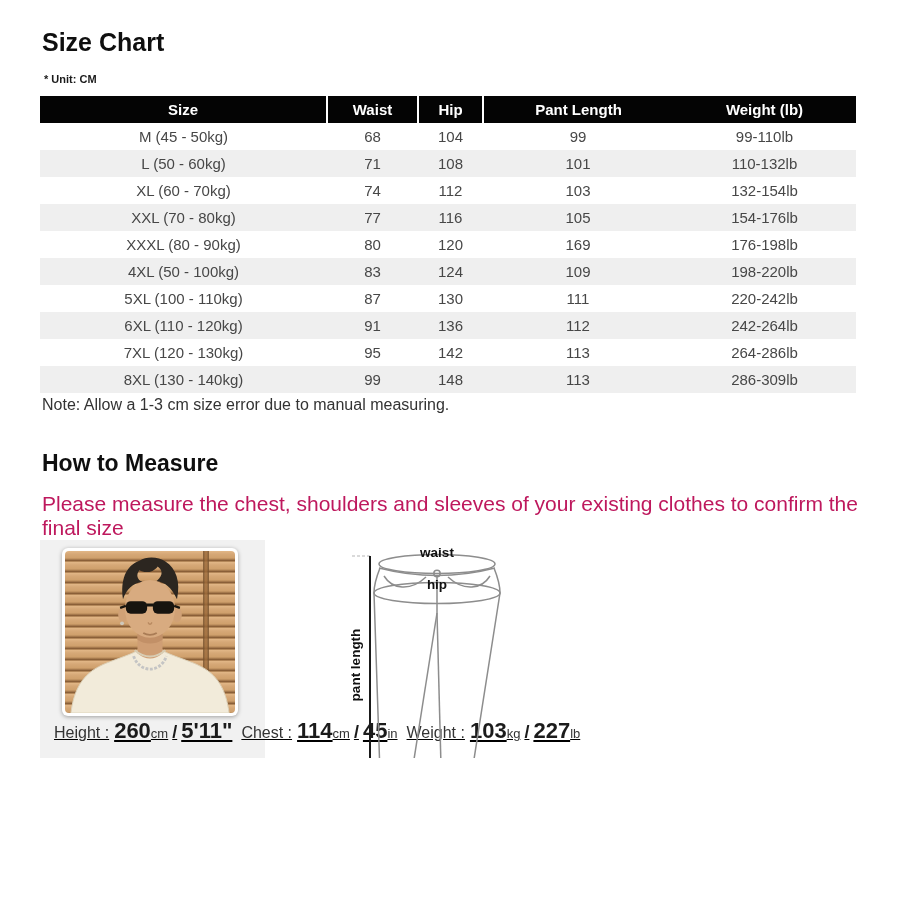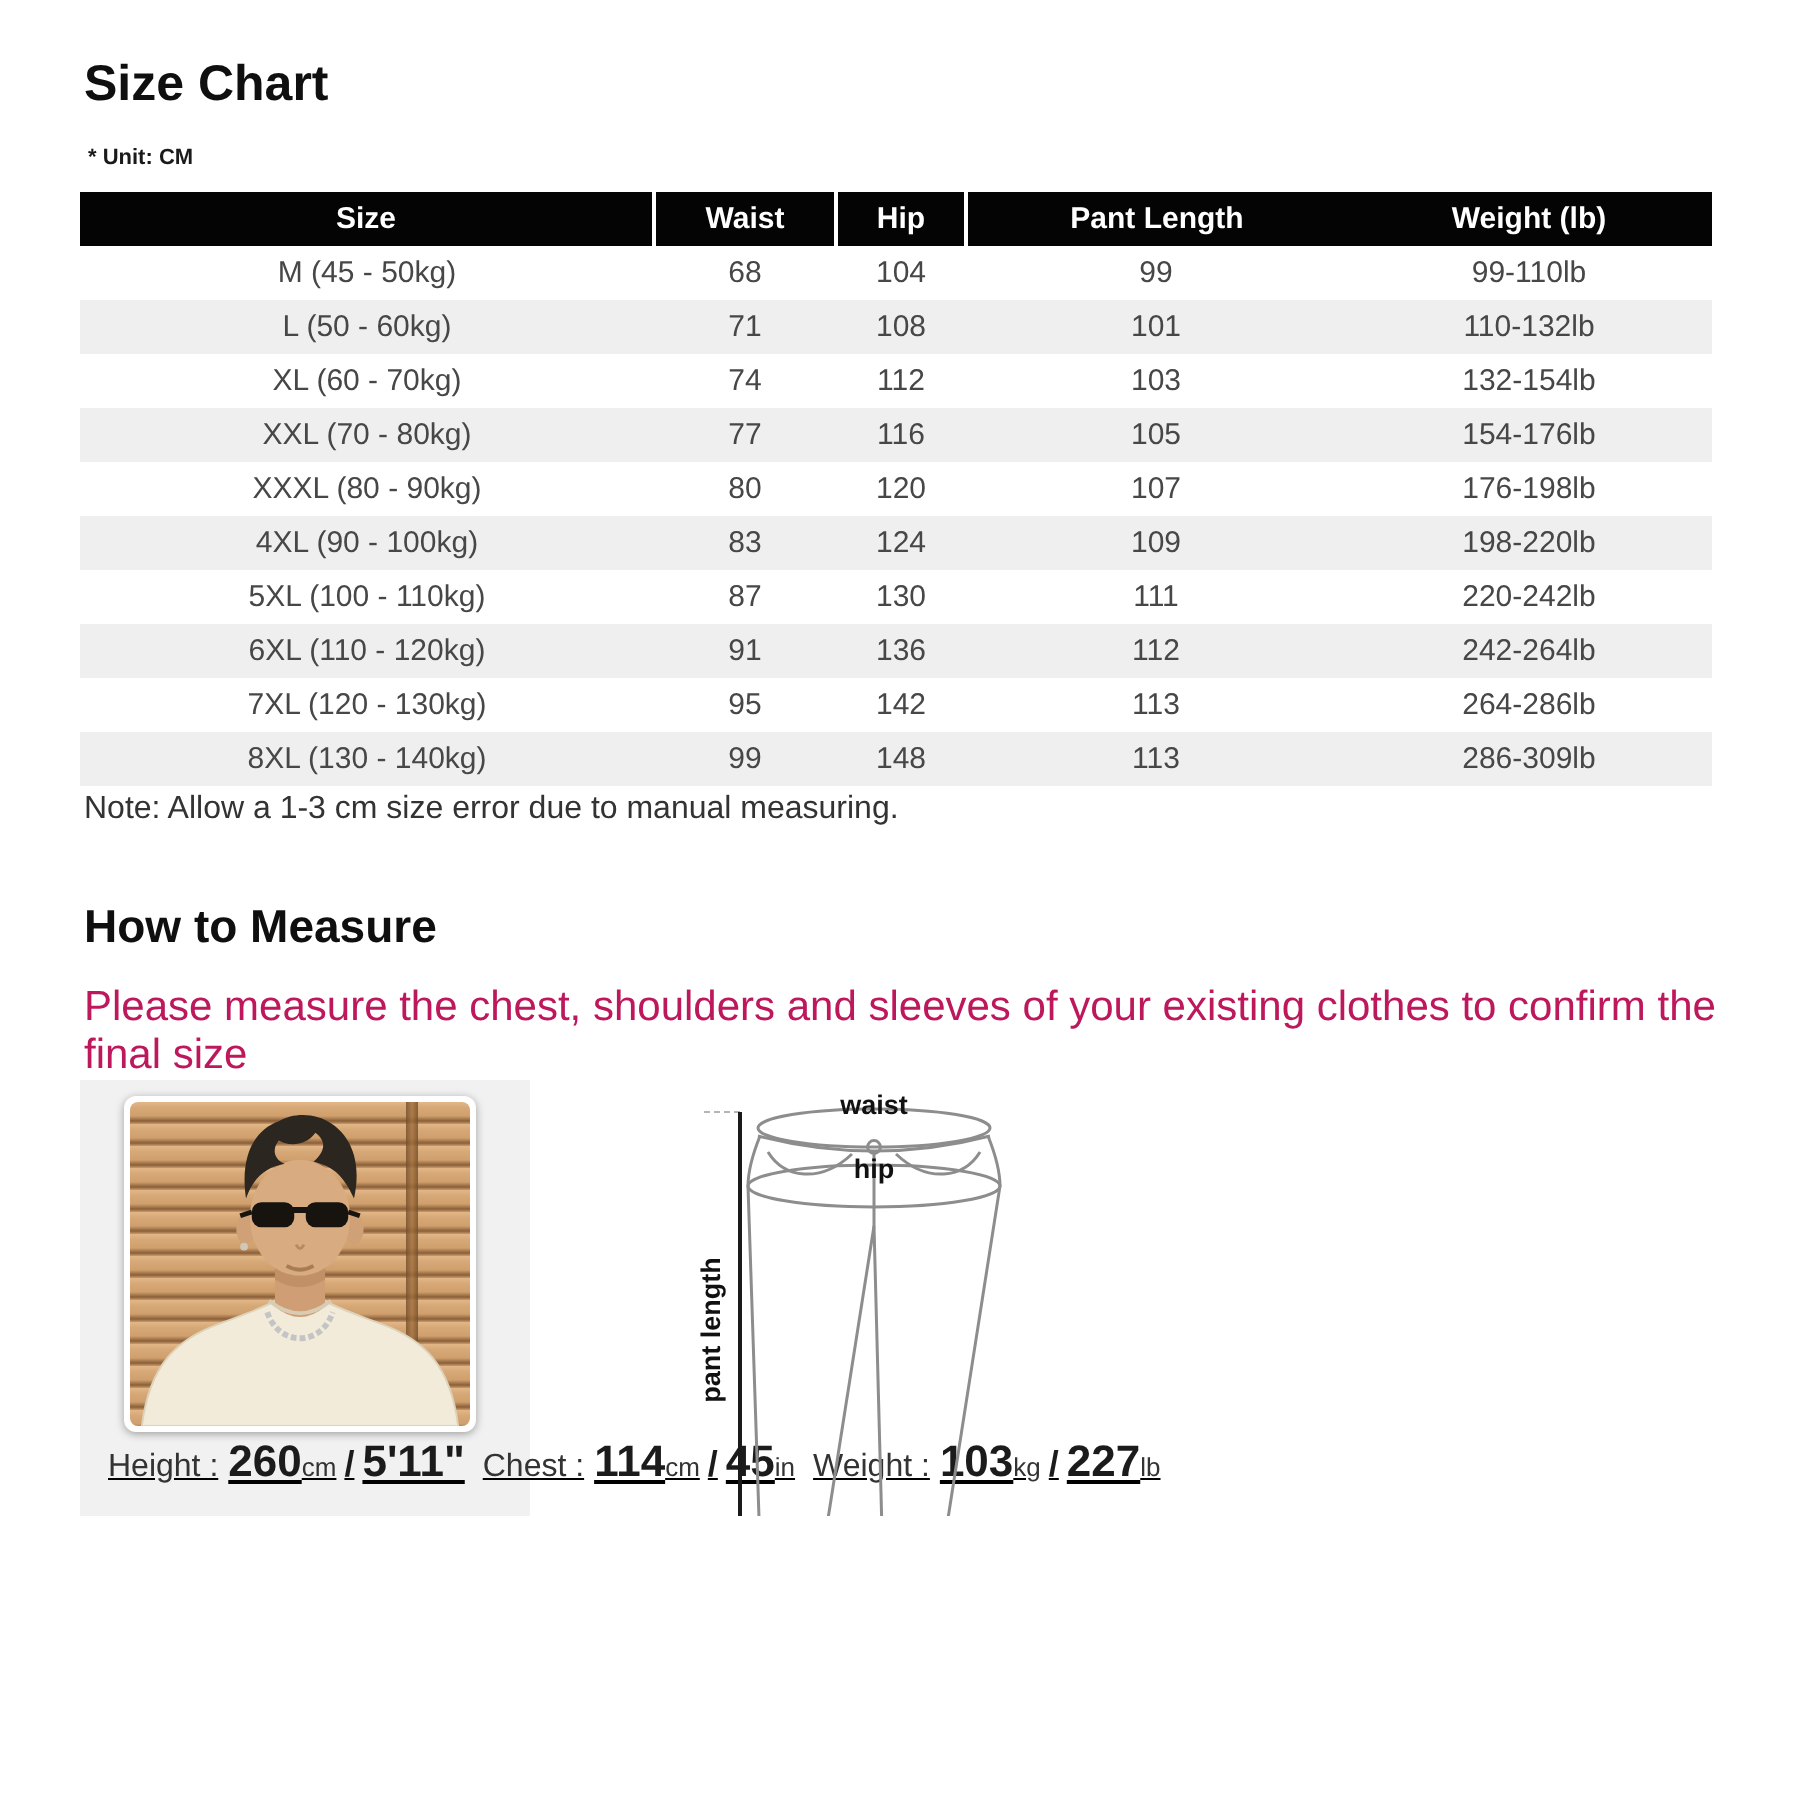--- a/index.html
+++ b/index.html
@@ -121,25 +121,25 @@
           <td>XXL (70 - 80kg)</td>
           <td>77</td>
           <td>116</td>
           <td>105</td>
           <td>154-176lb</td>
         </tr>
         <tr>
           <td>XXXL (80 - 90kg)</td>
           <td>80</td>
           <td>120</td>
-          <td>107</td>
+          <td>169</td>
           <td>176-198lb</td>
         </tr>
         <tr>
-          <td>4XL (90 - 100kg)</td>
+          <td>4XL (50 - 100kg)</td>
           <td>83</td>
           <td>124</td>
           <td>109</td>
           <td>198-220lb</td>
         </tr>
         <tr>
           <td>5XL (100 - 110kg)</td>
           <td>87</td>
           <td>130</td>
           <td>111</td>

